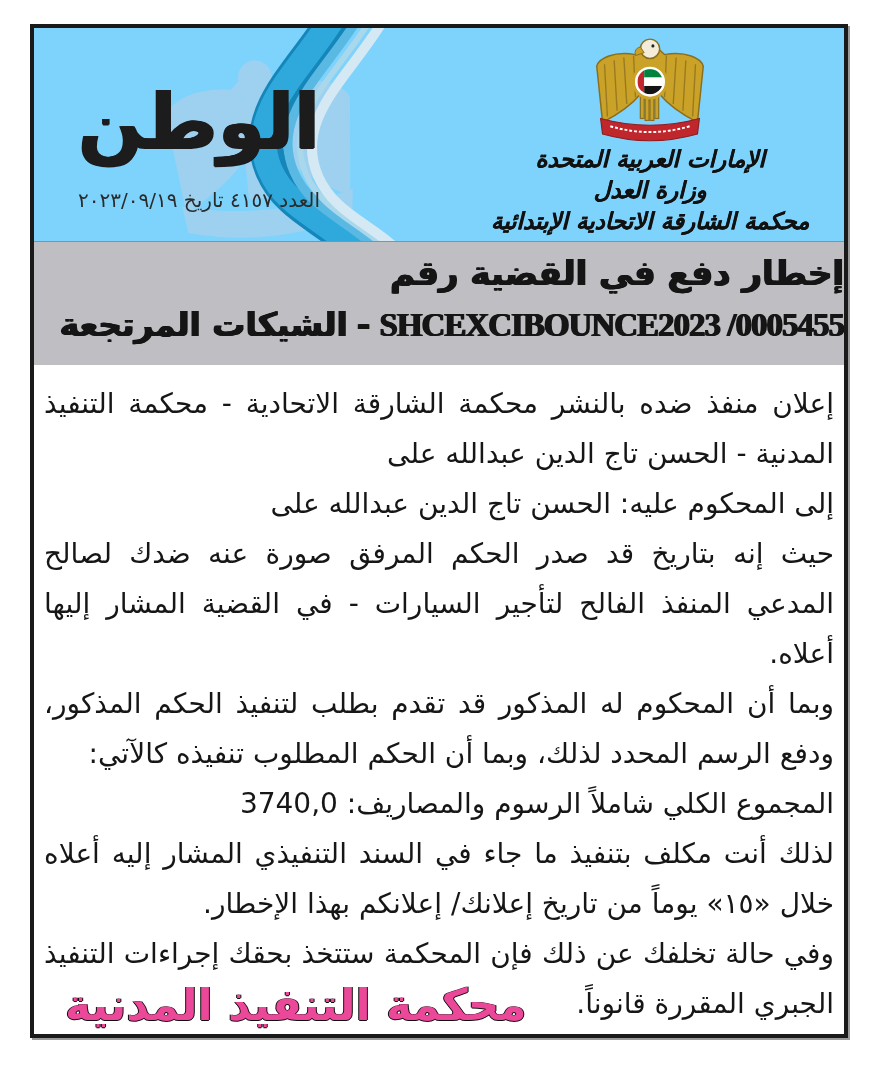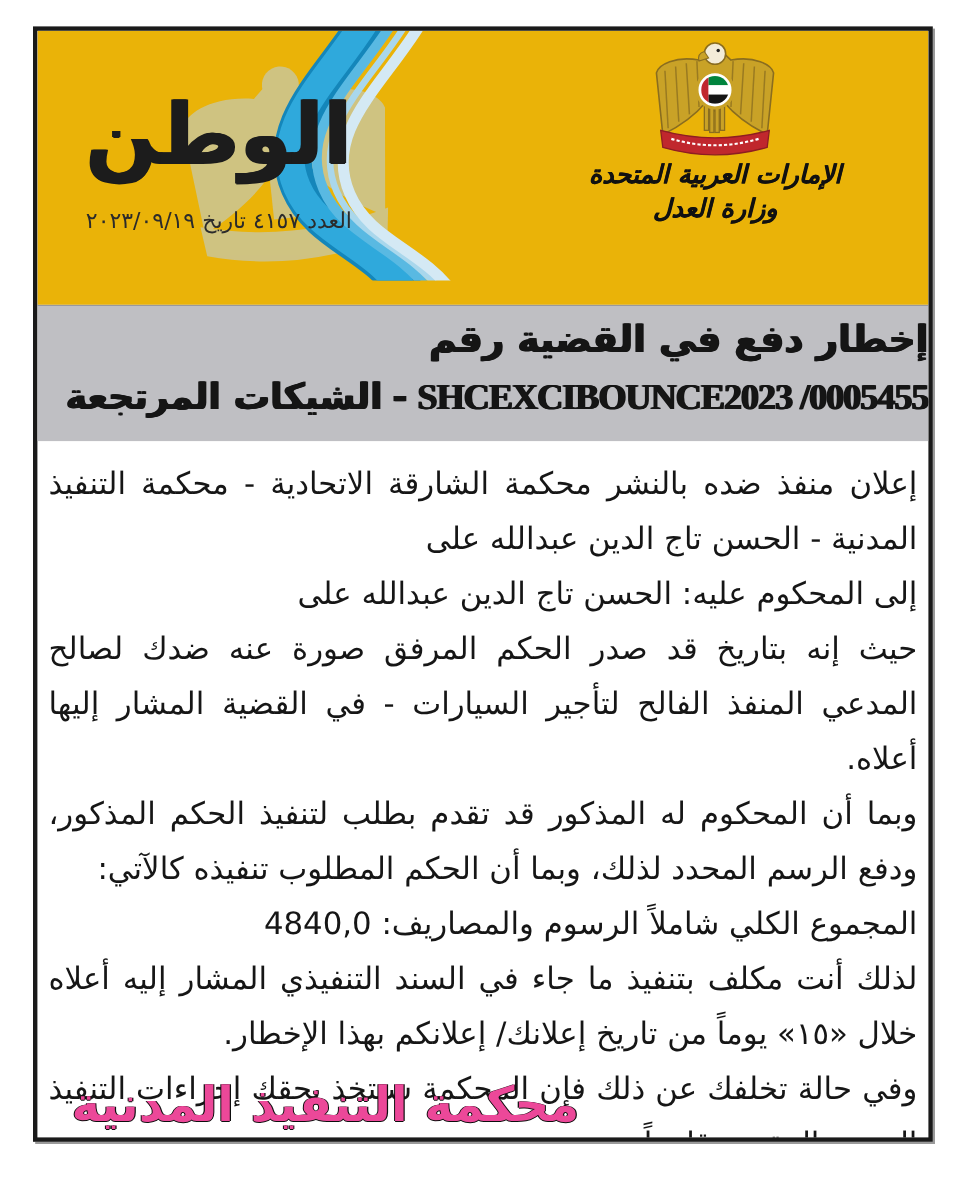--- a/index.html
+++ b/index.html
@@ -2,21 +2,21 @@
 <html lang="ar"><head>
 <meta charset="utf-8">
 <style>
   html,body{margin:0;padding:0;background:#ffffff;}
   body{width:885px;height:1080px;position:relative;overflow:hidden;
        font-family:"DejaVu Sans",sans-serif;color:#1a1a1a;}
   .frame{position:absolute;left:30px;top:24px;width:810px;height:1006px;
          border:4px solid #1a1a1a;background:#fff;overflow:hidden;
          box-shadow:2px 2px 0 #9a9a9a;}
   
-  .header{position:relative;width:100%;height:249px;background:#eab308;overflow:hidden;}
+  .header{position:relative;width:100%;height:213px;background:#7dd3fc;overflow:hidden;}
   .watermark{position:absolute;left:78px;top:22px;width:300px;height:190px;
              opacity:.55;transform:rotate(-6deg);}
   .wave{position:absolute;left:176px;top:0;width:210px;height:227px;}
   .logo-block{position:absolute;left:0;top:44px;width:330px;text-align:center;}
   .logo{font-size:76px;line-height:100px;font-weight:900;color:#1c1c1c;
         letter-spacing:-1px;
         text-shadow:1px 0 #1c1c1c,-1px 0 #1c1c1c,0 1px #1c1c1c;}
   .issue{direction:rtl;font-size:20px;color:#2b2b2b;margin-top:16px;}
   .authority{position:absolute;left:381px;top:4px;width:470px;
              display:flex;flex-direction:column;align-items:center;font-style:italic;}
@@ -104,34 +104,35 @@
             <rect x="57" y="37" width="19" height="8.7" fill="#00843d"></rect>
             <rect x="57" y="45.7" width="19" height="8.7" fill="#ffffff"></rect>
             <rect x="57" y="54.4" width="19" height="8.7" fill="#141414"></rect>
           </g>
           <path d="M12,88 Q63,102 114,88 L112,104 Q63,118 14,104 Z" fill="#c0272d" stroke="#8d1d22" stroke-width="1.2"></path>
           <path d="M22,96 Q63,108 104,96" fill="none" stroke="#ffffff" stroke-width="2" stroke-dasharray="3 2"></path>
         </g>
       </svg>
       <div class="gov-line">الإمارات العربية المتحدة</div>
       <div class="gov-line">وزارة العدل</div>
+      <div class="gov-line">محكمة الشارقة الاتحادية الإبتدائية</div>
     </div>
   </div>
 
   <div class="band">
     <div class="band-title">إخطار دفع في القضية رقم</div>
     <div class="band-case">
       <span class="latin" dir="ltr">SHCEXCIBOUNCE2023 /0005455</span><span class="sep">-</span><span>الشيكات المرتجعة</span>
     </div>
   </div>
 
   <div class="body-text">
     <p>إعلان منفذ ضده بالنشر محكمة الشارقة الاتحادية - محكمة التنفيذ المدنية - الحسن تاج الدين عبدالله على</p>
     <p>إلى المحكوم عليه: الحسن تاج الدين عبدالله على</p>
     <p>حيث إنه بتاريخ قد صدر الحكم المرفق صورة عنه ضدك لصالح المدعي المنفذ الفالح لتأجير السيارات - في القضية المشار إليها أعلاه.</p>
     <p>وبما أن المحكوم له المذكور قد تقدم بطلب لتنفيذ الحكم المذكور، ودفع الرسم المحدد لذلك، وبما أن الحكم المطلوب تنفيذه كالآتي:</p>
-    <p>المجموع الكلي شاملاً الرسوم والمصاريف: 4840,0</p>
+    <p>المجموع الكلي شاملاً الرسوم والمصاريف: 3740,0</p>
     <p>لذلك أنت مكلف بتنفيذ ما جاء في السند التنفيذي المشار إليه أعلاه خلال «١٥» يوماً من تاريخ إعلانك/ إعلانكم بهذا الإخطار.</p>
     <p>وفي حالة تخلفك عن ذلك فإن المحكمة ستتخذ بحقك إجراءات التنفيذ الجبري المقررة قانوناً.</p>
   </div>
 
   <div class="signature">محكمة التنفيذ المدنية</div>
 </div>
 
 </body></html>

